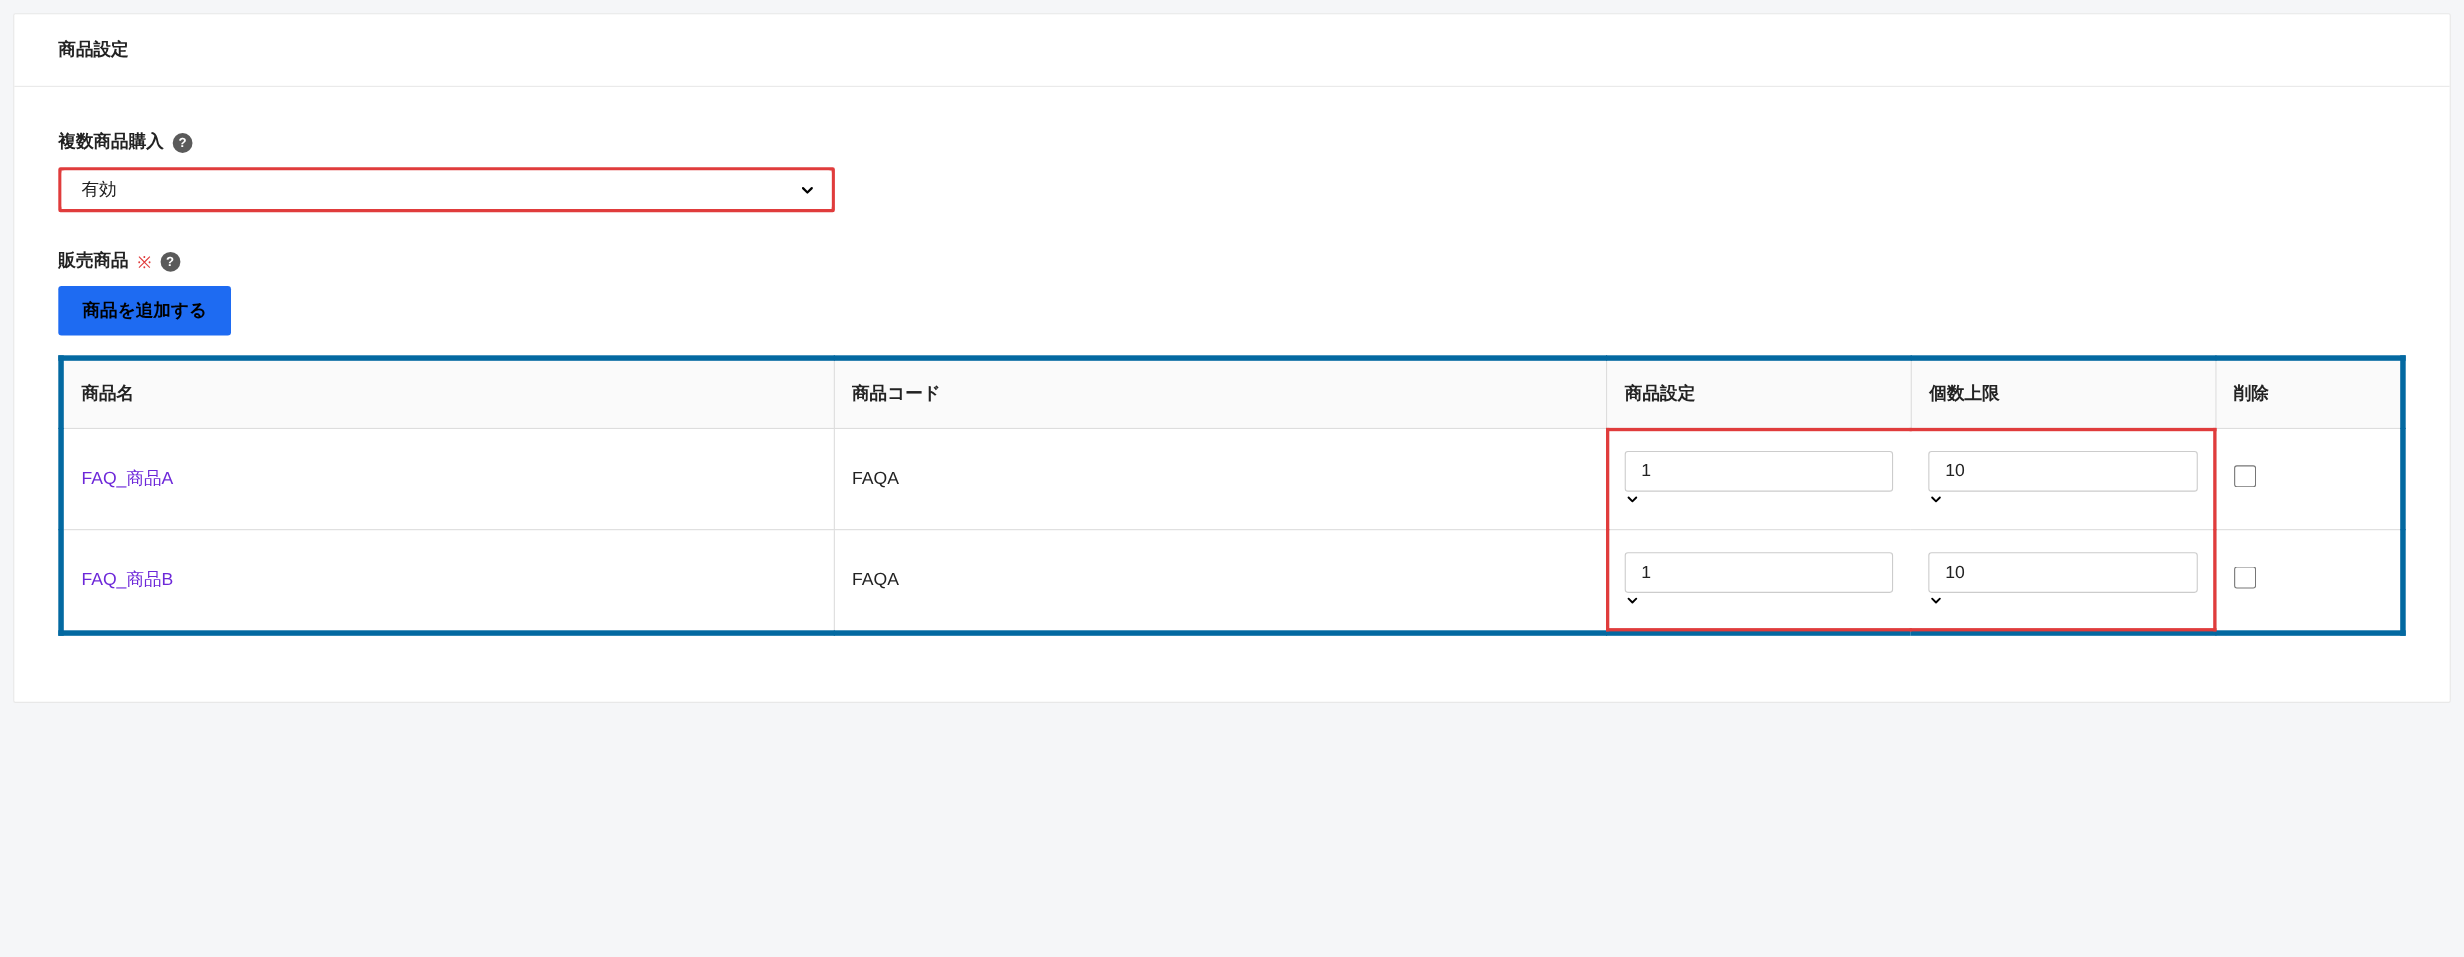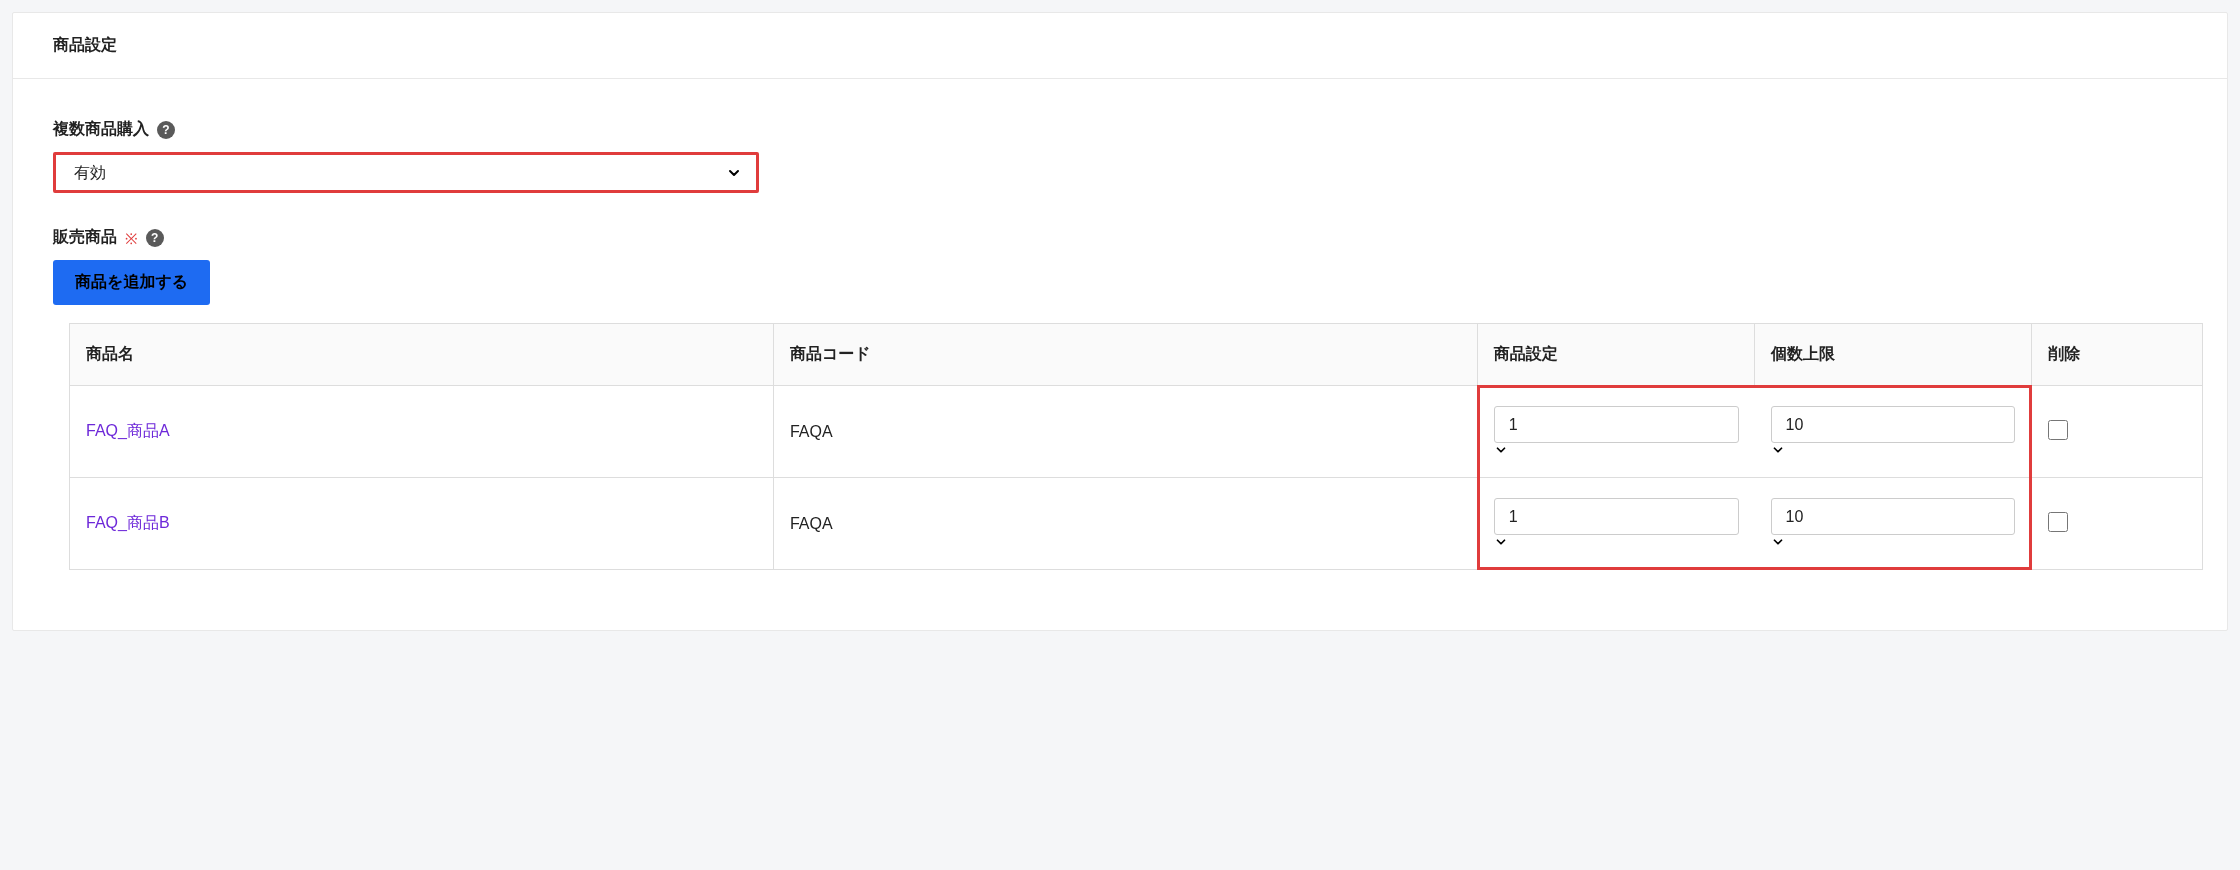--- a/index.html
+++ b/index.html
@@ -92,23 +92,22 @@
       font-weight: 600;
       padding: 12px 22px;
       border: none;
       border-radius: 3px;
       cursor: pointer;
       margin-bottom: 18px;
     }
     table.products {
       width: 100%;
       border-collapse: collapse;
-      border: 1px solid #0369a1;
+      border: 5px solid #0369a1;
       table-layout: fixed;
-      margin-left: 16px;
     }
     table.products th, table.products td {
       border: 1px solid #ddd;
       padding: 20px 16px;
       text-align: left;
       font-size: 16px;
       vertical-align: middle;
     }
     table.products th {
       background: #fafafa;

